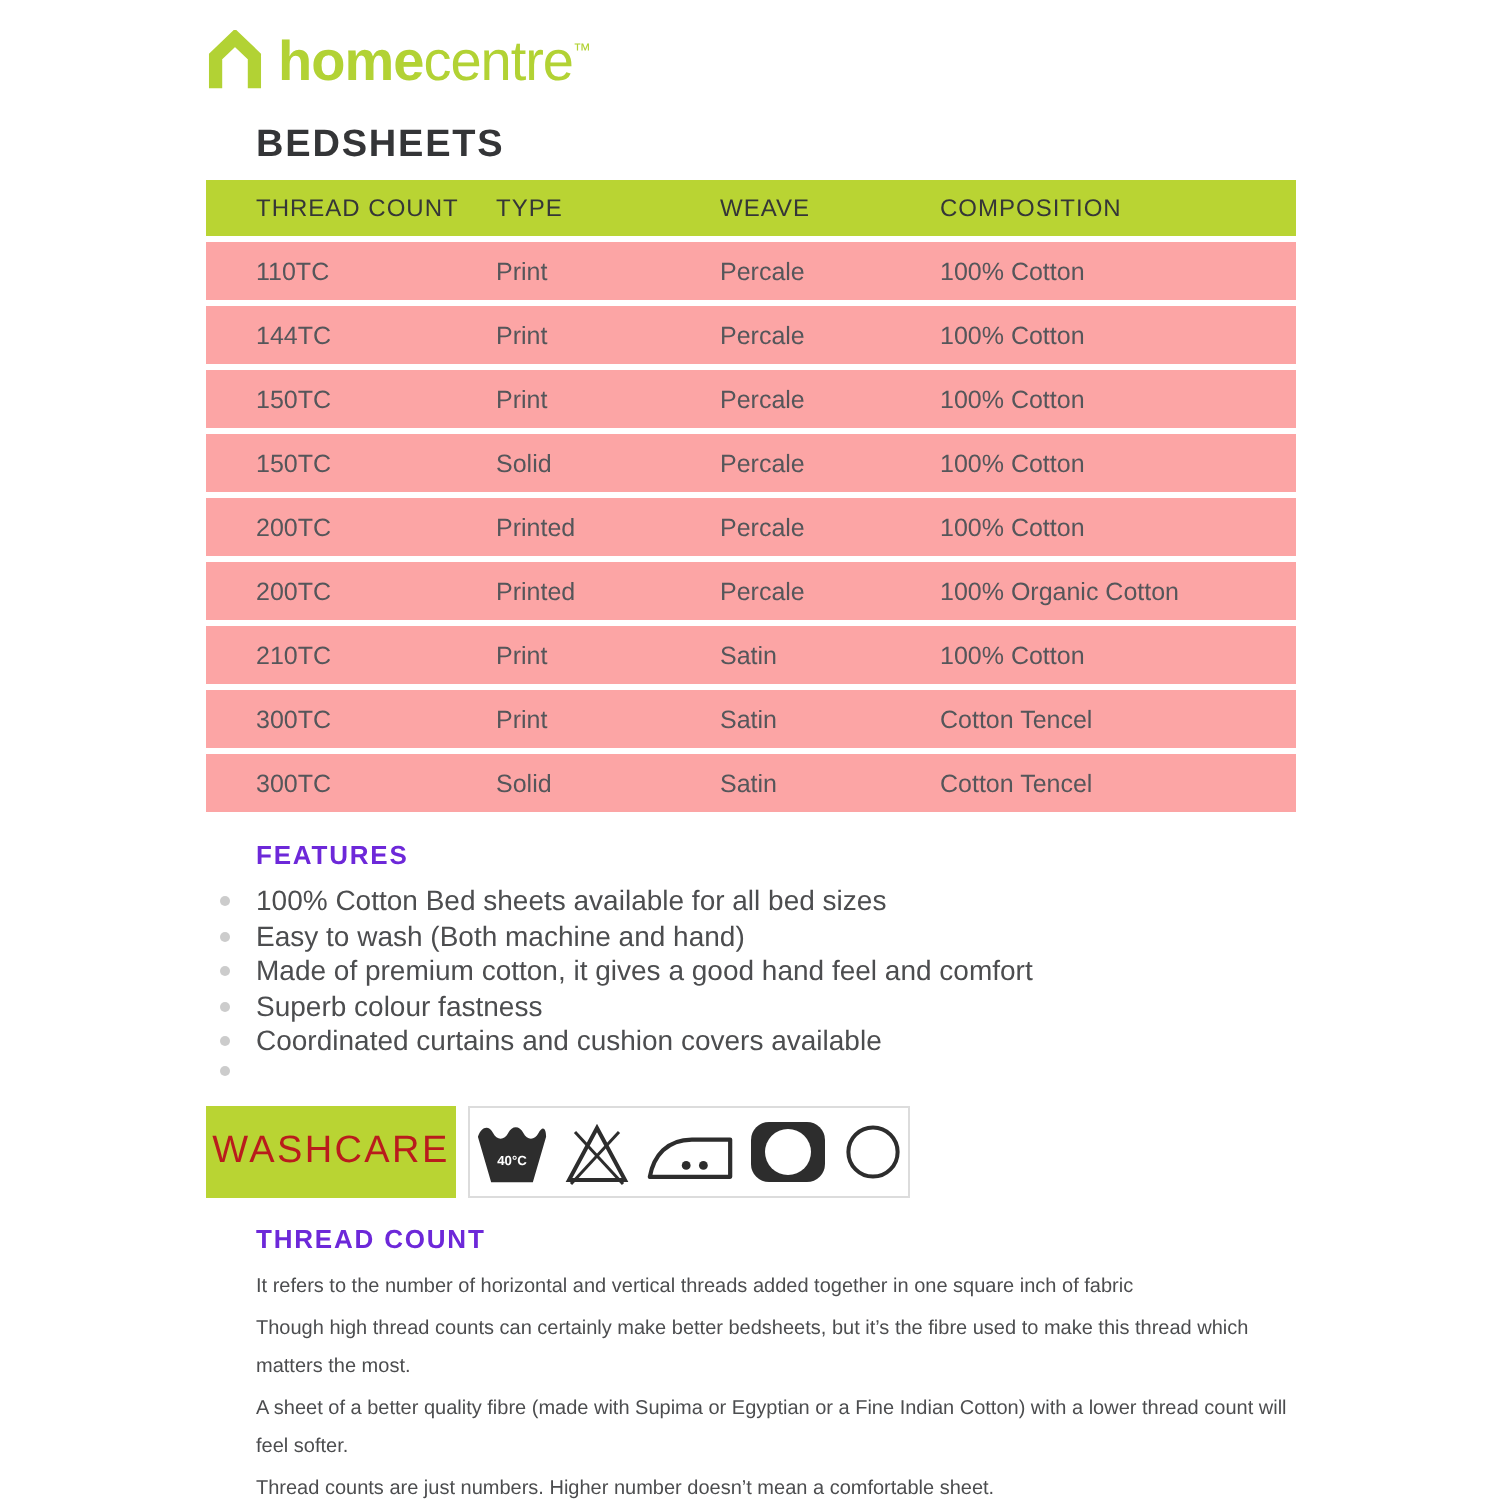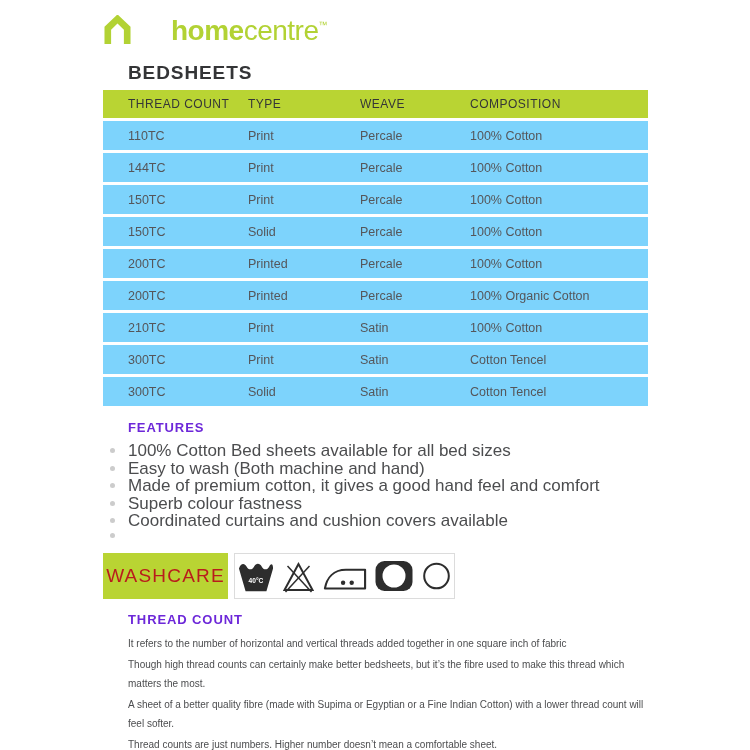--- a/index.html
+++ b/index.html
@@ -4,46 +4,46 @@
 <style>
   * { margin:0; padding:0; box-sizing:border-box; }
   html,body { background:#fff; }
   .page {
     position:relative; width:750px; height:750px; background:#ffffff;
     font-family:"Liberation Sans", sans-serif; overflow:hidden;
   }
   .content { position:absolute; left:103px; top:0; width:545px; }
 
   
-  .logo-row { display:flex; align-items:flex-end; margin-top:15px; height:30px;gap:32px; }
+  .logo-row { display:flex; align-items:flex-end; margin-top:15px; height:30px; }
   .house-svg { width:29px; height:30px; flex:0 0 auto; }
   .logo-text { margin-left:7px; font-size:28px; line-height:28px; color:#b2d234; letter-spacing:-0.5px; white-space:nowrap; }
   .logo-home { font-weight:bold; }
   .logo-centre { font-weight:normal; }
   .tm { font-size:9px; vertical-align:12px; letter-spacing:0; }
 
   
   .page-title { margin:17px 0 0 25px; font-size:19px; font-weight:bold; letter-spacing:0.9px; color:#343537; }
 
   
   .btable { margin-top:6px; width:545px; font-size:12.5px; }
   .thead, .trow {
     display:grid; grid-template-columns:120px 112px 110px 1fr;
     align-items:center; padding-left:25px; margin-bottom:3px;
   }
   .thead { background:#b9d433; height:28px; color:#353637; letter-spacing:0.5px; font-size:12px; }
-  .trow { background:#7dd3fc; height:29px; color:#55565a; }
+  .trow { background:#fca5a5; height:29px; color:#55565a; }
 
   
   .features { margin:14px 0 0 25px; }
   .section-title { font-size:13px; font-weight:bold; letter-spacing:0.9px; color:#6d28d9; }
   .features-list { list-style:none; margin-top:10px; }
   .features-list li { display:flex; align-items:center; margin:0 0 6px -18px; }
   .bullet { width:5px; height:5px; border-radius:50%; background:#cccccc; margin-right:13px; flex:0 0 auto; }
-  .ftext { font-size:17px; color:#4c4d4f; line-height:11.5px; }
+  .ftext { font-size:14px; color:#4c4d4f; line-height:11.5px; }
 
   
   .washcare-row { display:flex; margin-top:15px; height:46px; }
   .washcare-label {
     width:125px; background:#b9d433; color:#b91c1c; display:flex; align-items:center; justify-content:center;
     font-size:19px; letter-spacing:1.2px;
   }
   .washcare-icons {
     margin-left:6px; width:221px; border:1px solid #dcdcdc; background:#fff;
     display:flex; align-items:center; justify-content:center; gap:7px;

